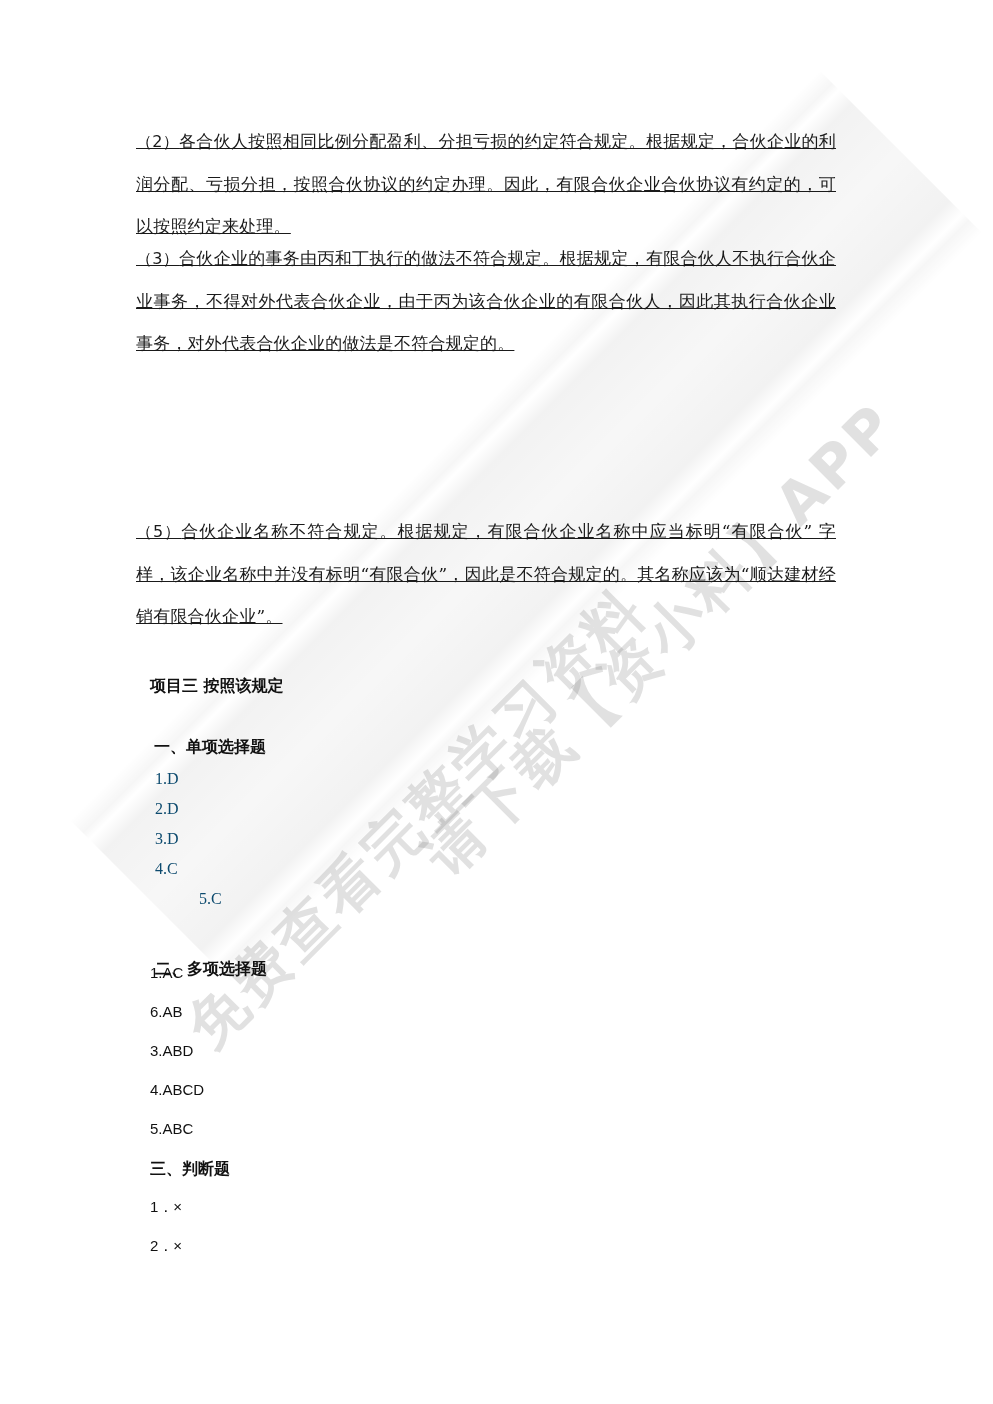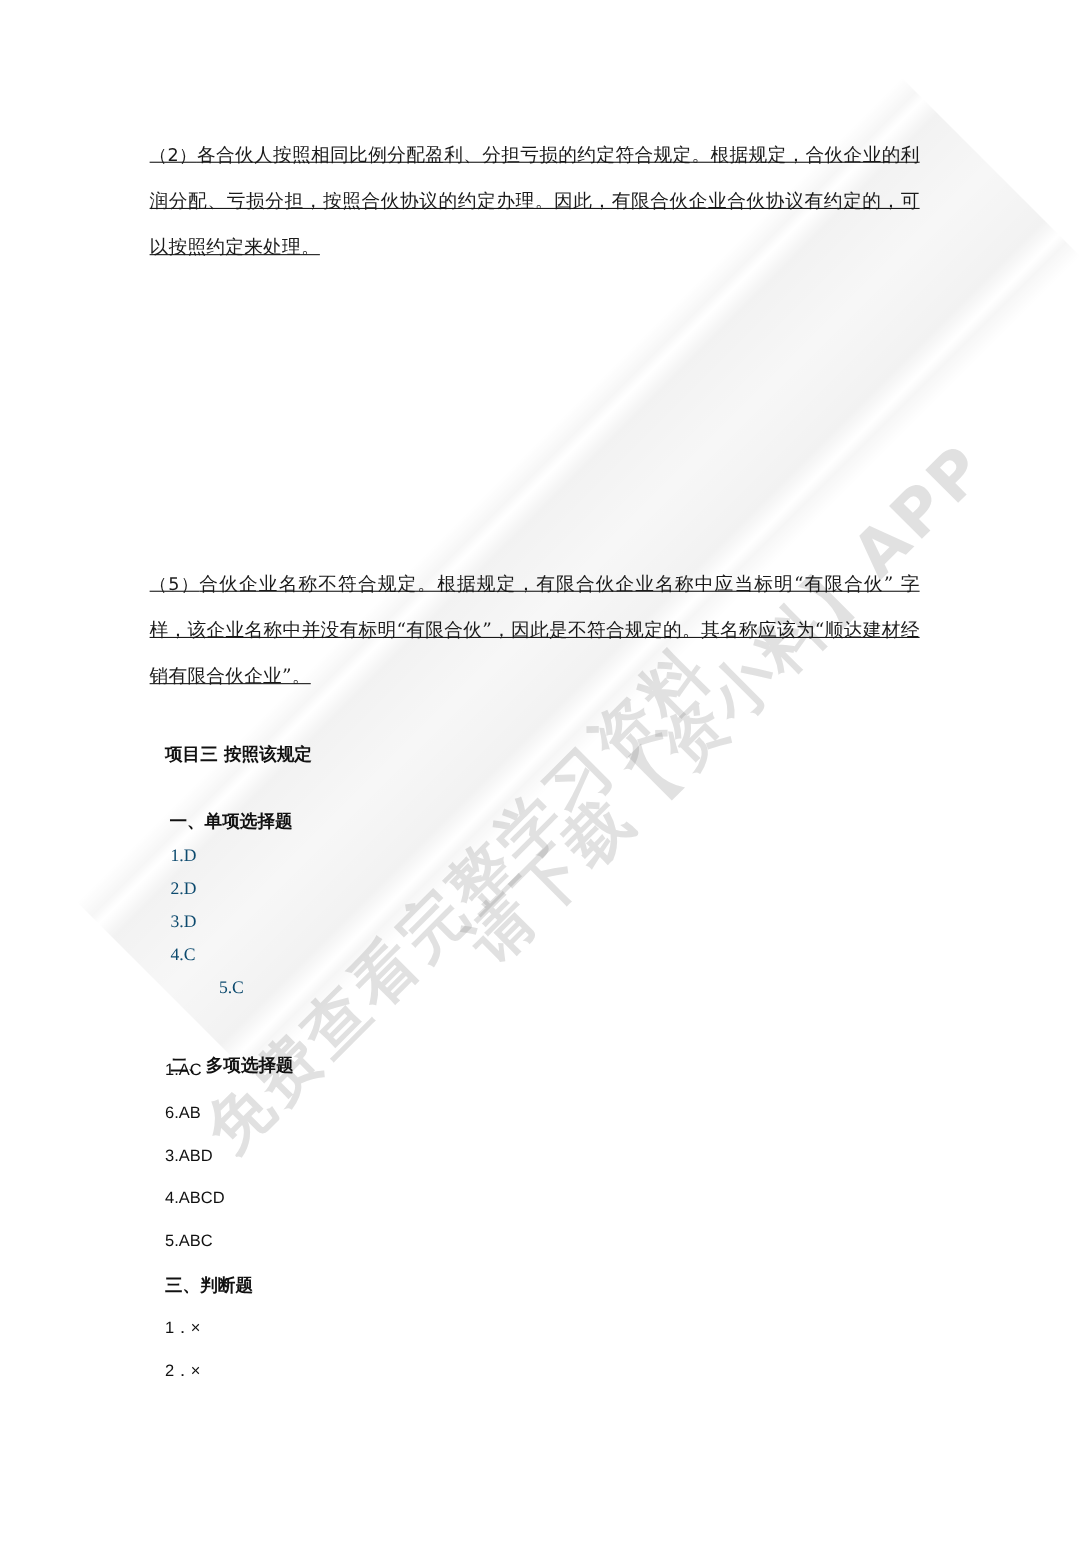--- a/index.html
+++ b/index.html
@@ -113,20 +113,23 @@
   <div class="watermark">
     <div class="wm-band"></div>
     <div class="wm-line wm-line-1">免费查看完整学习资料</div>
     <div class="wm-line wm-line-2">请下载【资小料】APP</div>
   </div>
 
   <div class="para" style="top:120px;">
     <span class="num">（2）</span><span>各合伙人按照相同比例分配盈利、分担亏损的约定符合规定。根据规定，合伙企业的利润分配、亏损分担，按照合伙协议的约定办理。因此，有限合伙企业合伙协议有约定的，可以按照约定来处理。</span>
   </div>
 
+  <div class="para" style="top:237px;">
+    <span class="num">（3）</span><span>合伙企业的事务由丙和丁执行的做法不符合规定。根据规定，有限合伙人不执行合伙企业事务，不得对外代表合伙企业，由于丙为该合伙企业的有限合伙人，因此其执行合伙企业事务，对外代表合伙企业的做法是不符合规定的。</span>
+  </div>
 
 
   <div class="para" style="top:510px;">
     <span class="num">（5）</span><span>合伙企业名称不符合规定。根据规定，有限合伙企业名称中应当标明“有限合伙” 字样，该企业名称中并没有标明“有限合伙”，因此是不符合规定的。其名称应该为“顺达建材经销有限合伙企业”。</span>
   </div>
 
   <div class="heading" style="left:150px; top:676px;">项目三  按照该规定</div>
 
   <div class="heading" style="left:154px; top:737px;">一、单项选择题</div>
   <div class="ans-serif" style="top:770px;">1.D</div>

